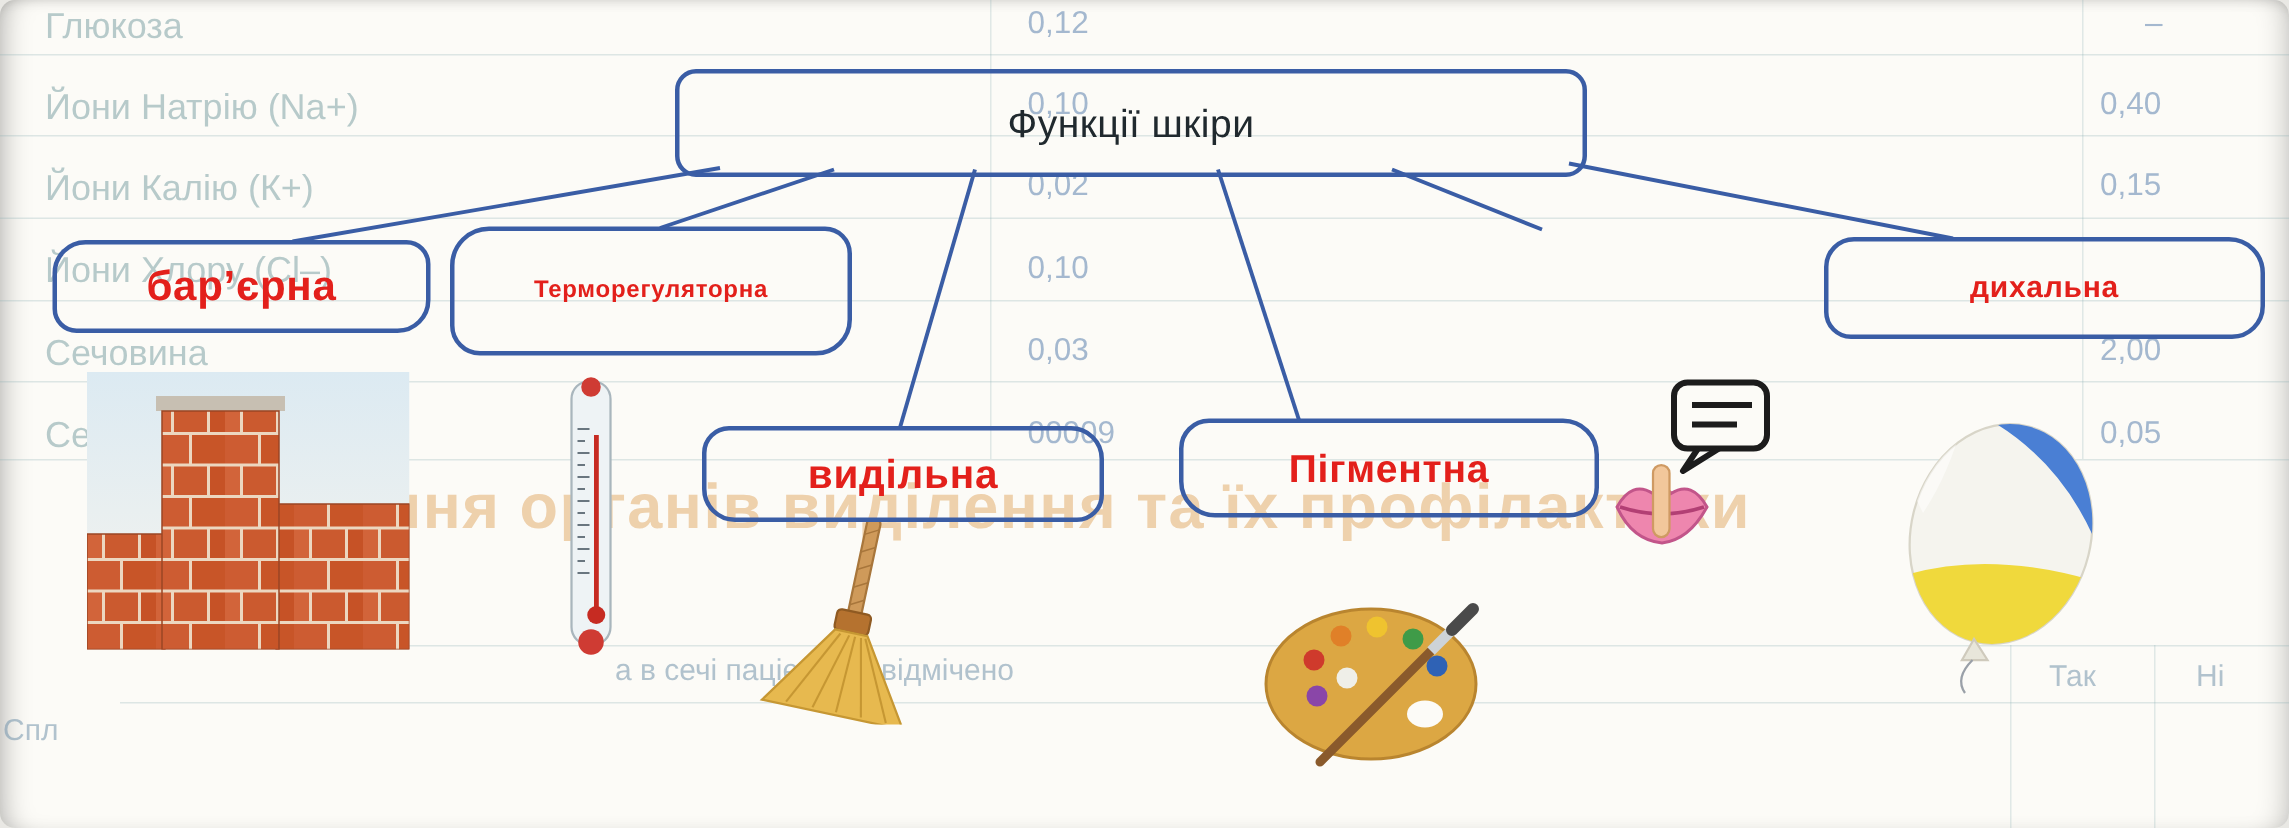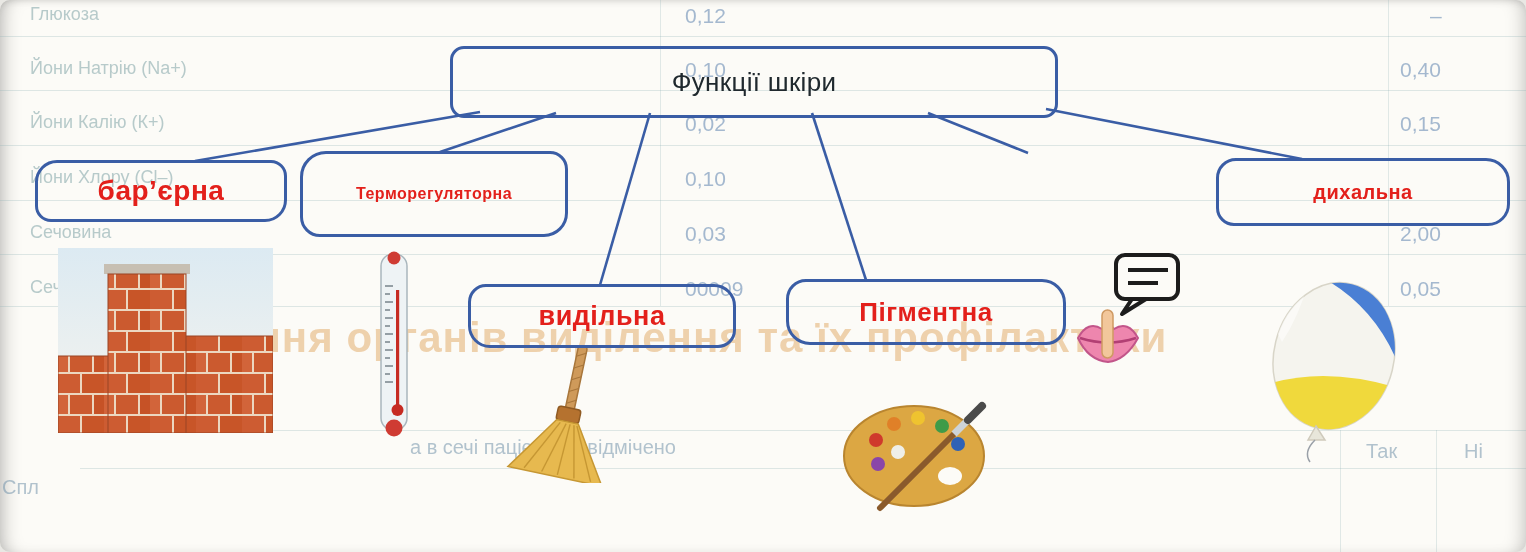--- a/index.html
+++ b/index.html
@@ -7,21 +7,21 @@
     position:relative;width:1526px;height:552px;background:#fcfbf7;
     border-radius:10px;overflow:hidden;
     font-family:"Liberation Sans",sans-serif;
     box-shadow:inset 14px 0 20px -14px rgba(0,0,0,.35),
                inset -14px 0 20px -14px rgba(0,0,0,.28),
                inset 0 6px 10px -8px rgba(0,0,0,.2);
   }
   
   .bleed{position:absolute;inset:0;z-index:0;}
   .bleed span, .bleed div{position:absolute;white-space:nowrap;}
-  .b-label{color:rgba(125,162,166,.55);font-size:18px;}
+  .b-label{color:rgba(125,162,166,.55);font-size:24px;}
   .b-val{color:rgba(105,140,180,.6);font-size:21px;}
   .b-note{color:rgba(150,170,162,.5);font-size:21px;}
   .b-heading{color:rgba(219,150,70,.42);font-size:42px;font-weight:bold;letter-spacing:1px;}
   .b-frag{color:rgba(115,148,172,.55);font-size:20px;}
   .hline{height:1px;background:rgba(140,175,180,.28);left:0;right:0;position:absolute;}
   .vline{width:1px;background:rgba(140,175,180,.25);position:absolute;}
   
   .connectors{position:absolute;inset:0;z-index:1;}
   .node{
     position:absolute;z-index:2;border:3px solid #3a5da5;border-radius:20px;

